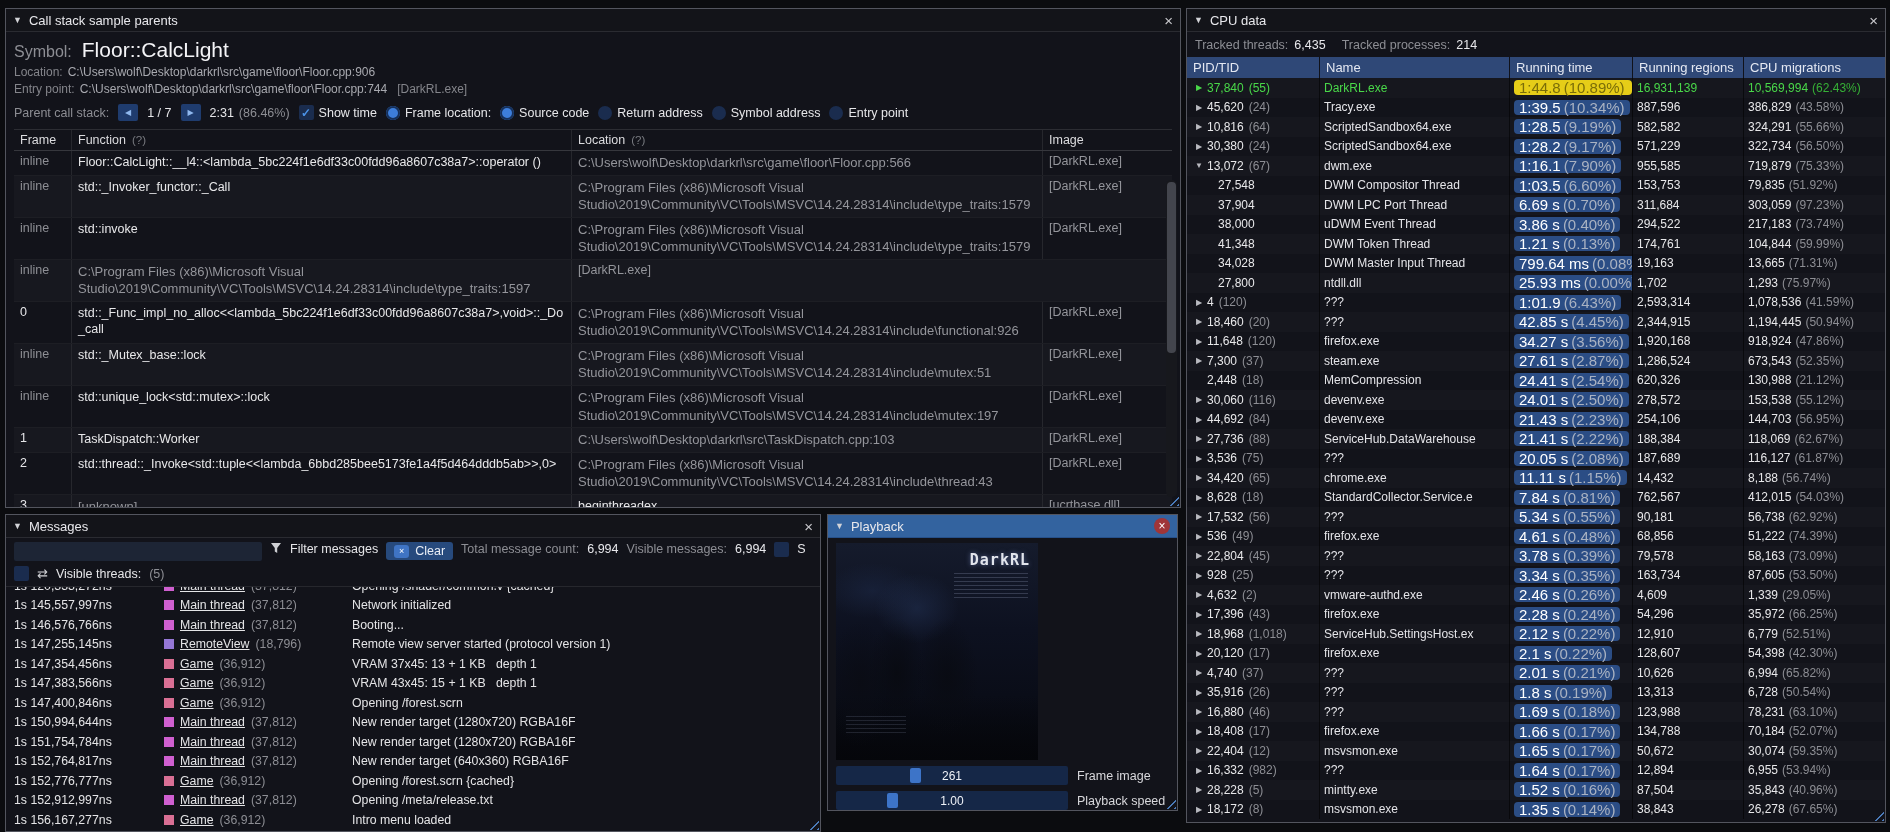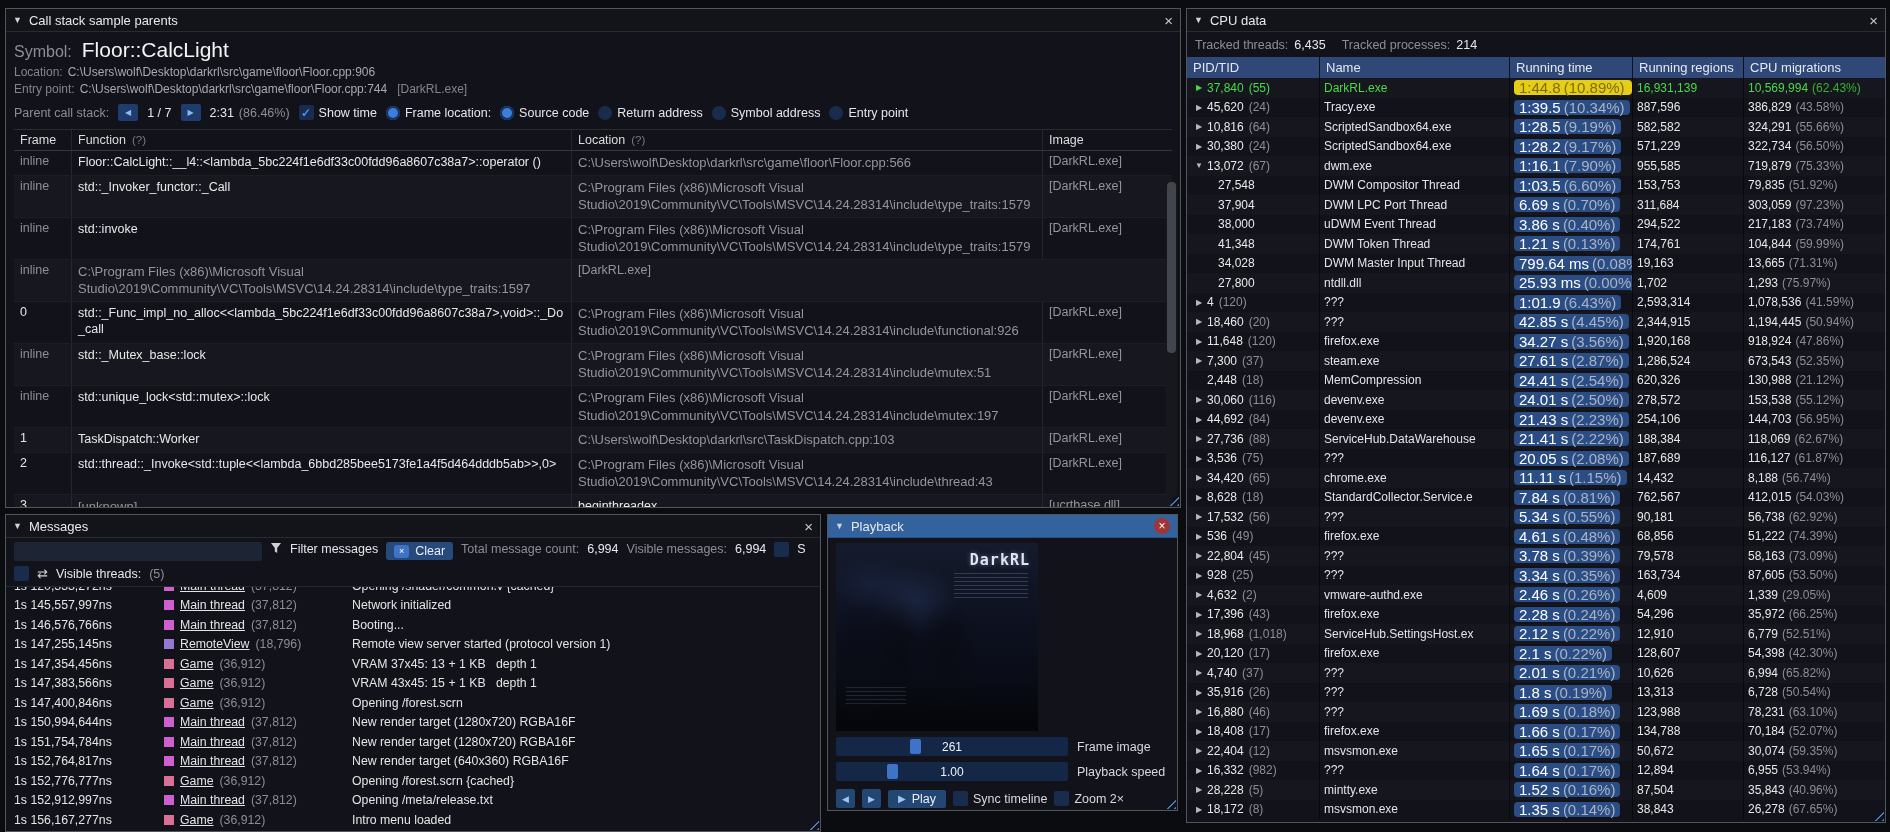--- a/index.html
+++ b/index.html
@@ -101,21 +101,21 @@
   .msg-row{display:grid;grid-template-columns:150px 188px 1fr;height:19.5px;align-items:center;}
   .msg-row.clip-top{margin-top:-12px;}
   .m-time{color:#e4e4e6;white-space:nowrap;}
   .m-thread{display:flex;align-items:center;gap:6px;white-space:nowrap;overflow:hidden;}
   .sq{width:10px;height:10px;flex:none;}
   .tname{color:#e4e4e6;text-decoration:underline;}
   .tid{color:#8d8e94;}
   .m-text{color:#e4e4e6;white-space:pre;overflow:hidden;}
   
   .pb-content{flex:1;padding:5px 8px;display:flex;flex-direction:column;gap:6px;overflow:hidden;}
-  .frame-img{width:202px;height:188px;position:relative;flex:none;overflow:hidden;
+  .frame-img{width:202px;height:217px;position:relative;flex:none;overflow:hidden;
     background:linear-gradient(180deg,#151b2c 0%,#0d1120 40%,#070910 100%);}
   .frame-img::before{content:"";position:absolute;inset:0;background:
     radial-gradient(50px 90px at 12% 65%,rgba(10,12,20,0.9),rgba(0,0,0,0) 70%),
     radial-gradient(40px 80px at 30% 60%,rgba(8,10,16,0.85),rgba(0,0,0,0) 70%),
     radial-gradient(45px 85px at 55% 62%,rgba(9,11,18,0.9),rgba(0,0,0,0) 70%),
     radial-gradient(60px 50px at 40% 30%,rgba(36,52,88,0.5),rgba(0,0,0,0) 70%),
     radial-gradient(70px 40px at 18% 22%,rgba(28,40,70,0.55),rgba(0,0,0,0) 70%),
     linear-gradient(0deg,rgba(5,6,10,0.95) 0%,rgba(0,0,0,0) 30%);}
   .img-logo{position:absolute;top:8px;right:8px;font-family:"DejaVu Sans Mono",monospace;
     font-weight:bold;font-size:15px;letter-spacing:1px;color:#e2e5ec;

